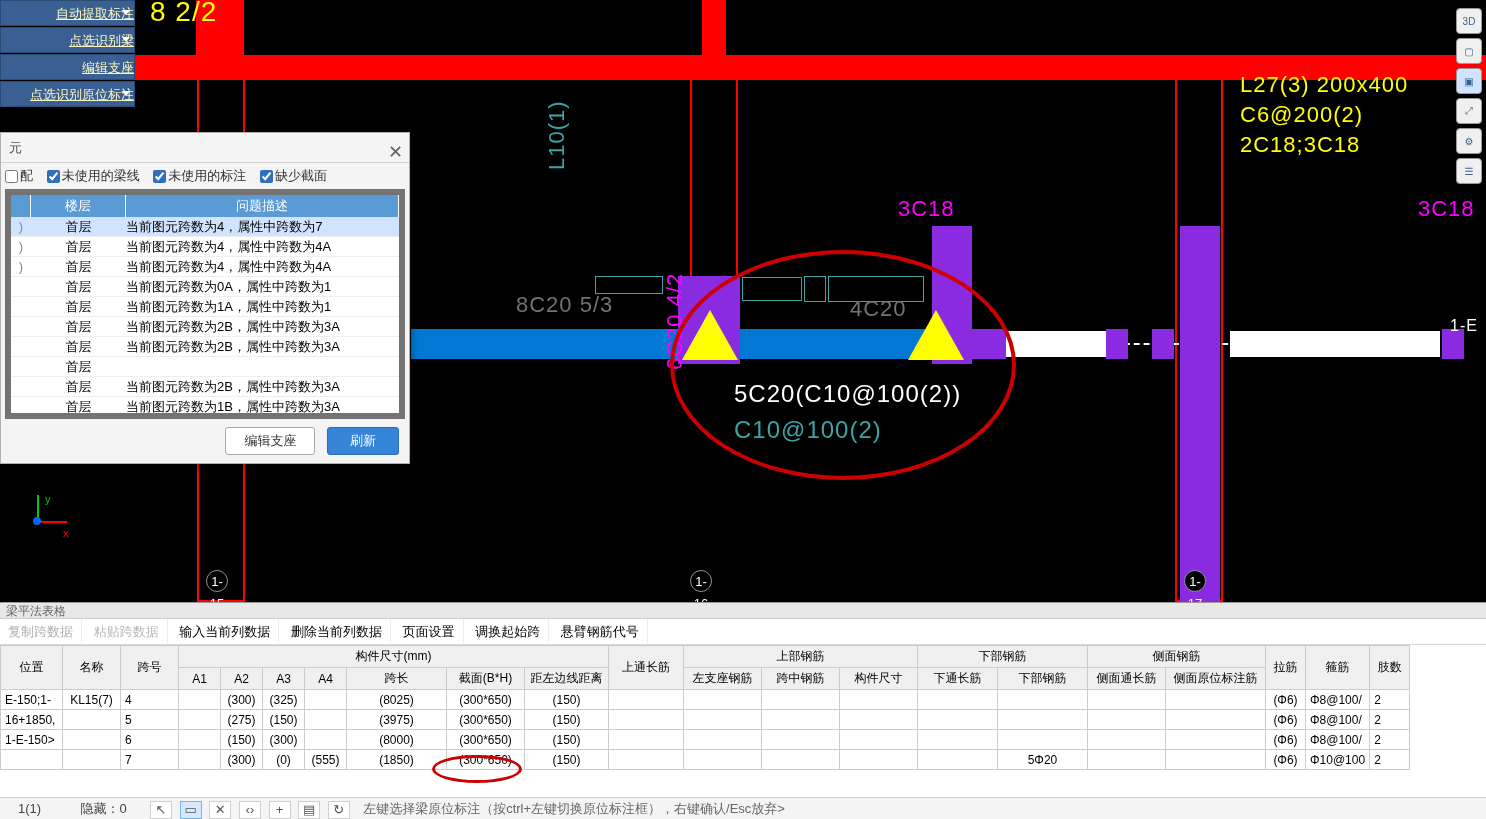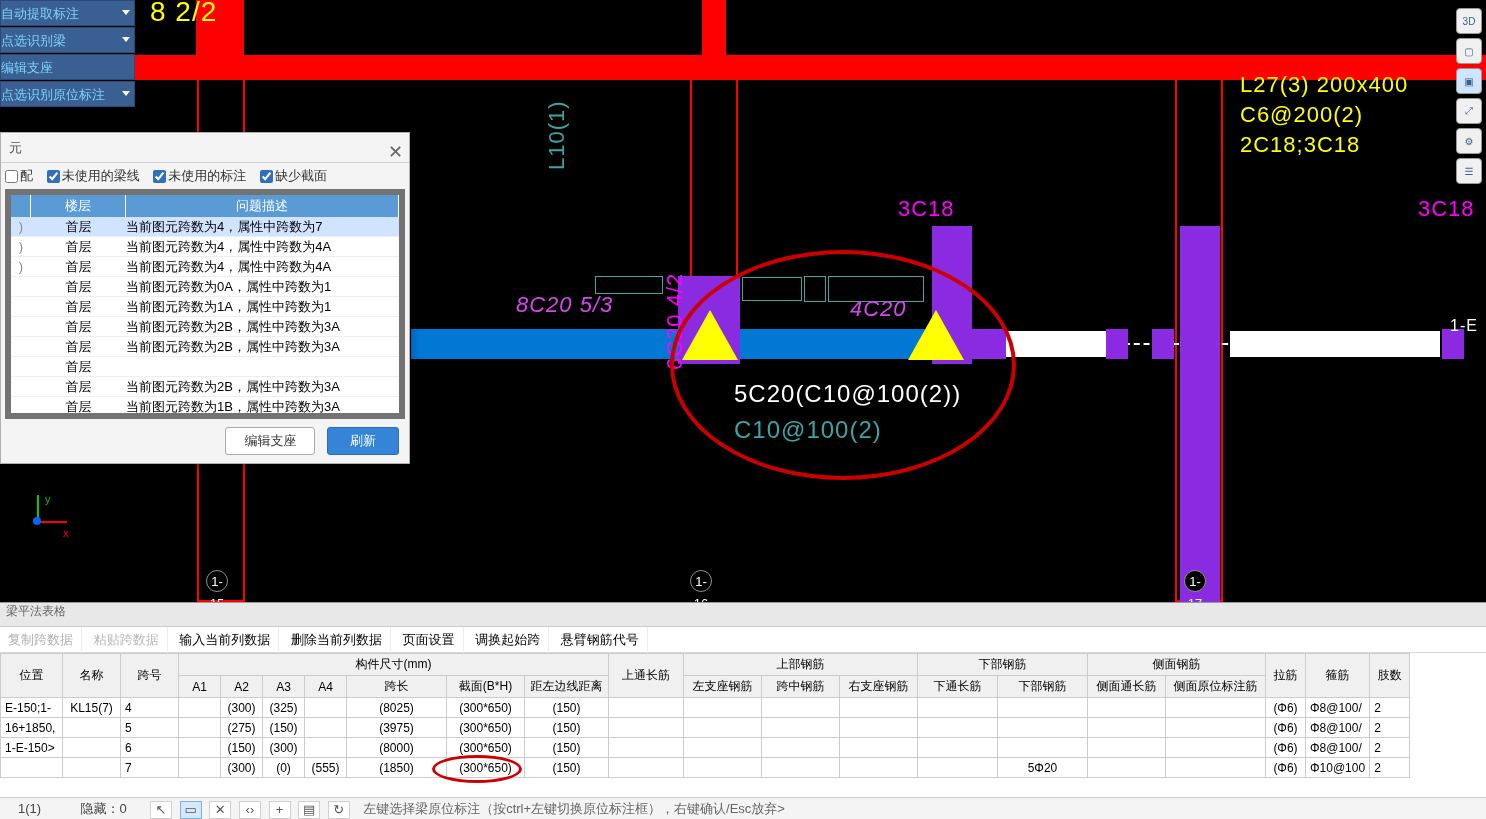--- a/index.html
+++ b/index.html
@@ -1,28 +1,28 @@
 <!DOCTYPE html>
 <html><head>
 <meta charset="utf-8">
 <style>
 * { margin: 0; padding: 0; box-sizing: border-box; font-family: "Microsoft YaHei", sans-serif; font-size: 13px; }
 body { width: 1486px; height: 819px; overflow: hidden; position: relative; background: #e8e8e8; }
 
 
 .toolbar-left { position: absolute; left: 0; top: 0; width: 135px; z-index: 30; }
-.toolbar-btn { background: #3a6093; color: #7dd3fc; height: 26px; line-height: 26px; text-align: left; border: 1px solid #2a4a73; cursor: pointer; position: relative; margin-bottom: 1px; }
+.toolbar-btn { background: #3a6093; color: #fef9c3; height: 26px; line-height: 26px; text-align: right; border: 1px solid #2a4a73; cursor: pointer; position: relative; margin-bottom: 1px; text-decoration: underline; }
 .toolbar-btn .chev { position: absolute; right: 4px; top: 9px; width: 0; height: 0; border-left: 4px solid transparent; border-right: 4px solid transparent; border-top: 5px solid #fff; }
 
 
 .canvas-wrap { position: absolute; left: 0; top: 0; width: 1486px; height: 602px; background: #000; overflow: hidden; }
 .cad-text { position: absolute; font-family: "Arial Narrow", sans-serif; white-space: nowrap; font-size: 22px; letter-spacing: 1px; }
 .yellow { color: #ffff00; }
 .magenta { color: #ff00ff; }
-.purple-txt { color: #d946ef; font-style: italic; }
+.purple-txt { color: #737373; }
 .white { color: #ffffff; }
 .cyan { color: #3ba5a5; }
 .teal-box { position: absolute; border: 1px solid #3ba5a5; }
 
 
 .beam-red { position: absolute; background: #ff0000; }
 .beam-blue { position: absolute; background: #0078d4; }
 .beam-white { position: absolute; background: #ffffff; }
 .col-purple { position: absolute; background: #8a2be2; }
 .red-outline { position: absolute; background: transparent; border: 2px solid #ff0000; }
@@ -61,21 +61,21 @@
 .list-row.sel { background: #d0e4ff; }
 .list-row .c1 { width: 20px; text-align: center; color: #888; }
 .list-row .c2 { width: 95px; text-align: center; }
 .list-row .c3 { flex: 1; }
 .panel-foot { text-align: right; padding: 8px 10px; }
 .btn-gray { background: #fff; border: 1px solid #aaa; color: #333; padding: 4px 18px; border-radius: 3px; margin-right: 8px; cursor: pointer; }
 .btn-blue { background: #3684d8; border: 1px solid #2a6cb8; color: #fff; padding: 4px 22px; border-radius: 3px; cursor: pointer; }
 
 
 .bottom { position: absolute; left: 0; top: 602px; width: 1486px; height: 217px; background: #fff; border-top: 1px solid #999; }
-.bottom-title { height: 24px; line-height: 16px; padding: 0 6px; background: #e8e8e8; color: #666; border-bottom: 1px solid #ccc; font-size: 12px; }
+.bottom-title { height: 16px; line-height: 16px; padding: 0 6px; background: #e8e8e8; color: #666; border-bottom: 1px solid #ccc; font-size: 12px; }
 .bottom-tools { height: 26px; line-height: 26px; border-bottom: 1px solid #d7d7d7; }
 .bottom-tools span { display: inline-block; padding: 0 8px; cursor: pointer; border-right: 1px solid #eee; font-size: 13px; }
 .bottom-tools span.dis1 { color: #b0b0b0; }
 .bottom-tools span.dis2 { color: #b8b8b8; }
 
 .tbl-wrap { overflow-x: auto; overflow-y: auto; height: 132px; }
 table.data { border-collapse: collapse; table-layout: fixed; }
 table.data th, table.data td { border: 1px solid #ccc; padding: 2px 4px; text-align: center; font-size: 12px; height: 20px; white-space: nowrap; overflow: hidden; }
 table.data th { background: #f0f0f0; font-weight: normal; }
 
@@ -298,21 +298,21 @@
         <tr>
           <th>A1</th>
             <th>A2</th>
             <th>A3</th>
             <th>A4</th>
           <th>跨长</th>
             <th>截面(B*H)</th>
             <th>距左边线距离</th>
           <th>左支座钢筋</th>
             <th>跨中钢筋</th>
-            <th>右支座钢筋</th>
+            <th>构件尺寸</th>
           <th>下通长筋</th>
             <th>下部钢筋</th>
           <th>侧面通长筋</th>
             <th>侧面原位标注筋</th>
         </tr>
       </thead>
       <tbody id="tbody">
           <tr>
             <td style="text-align:left">E-150;1-</td>
             <td>KL15(7)</td>

